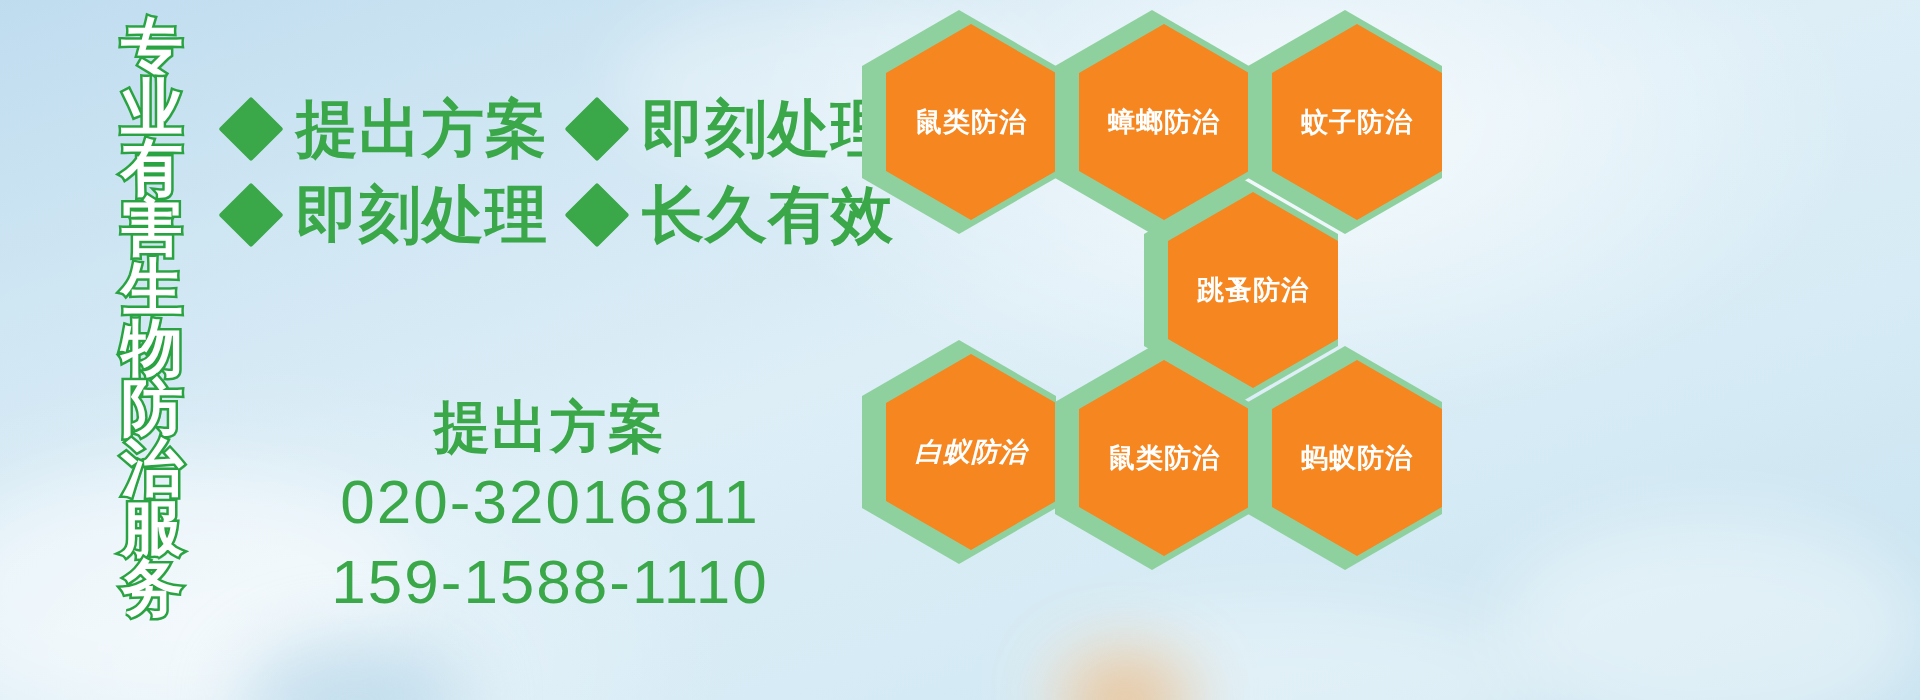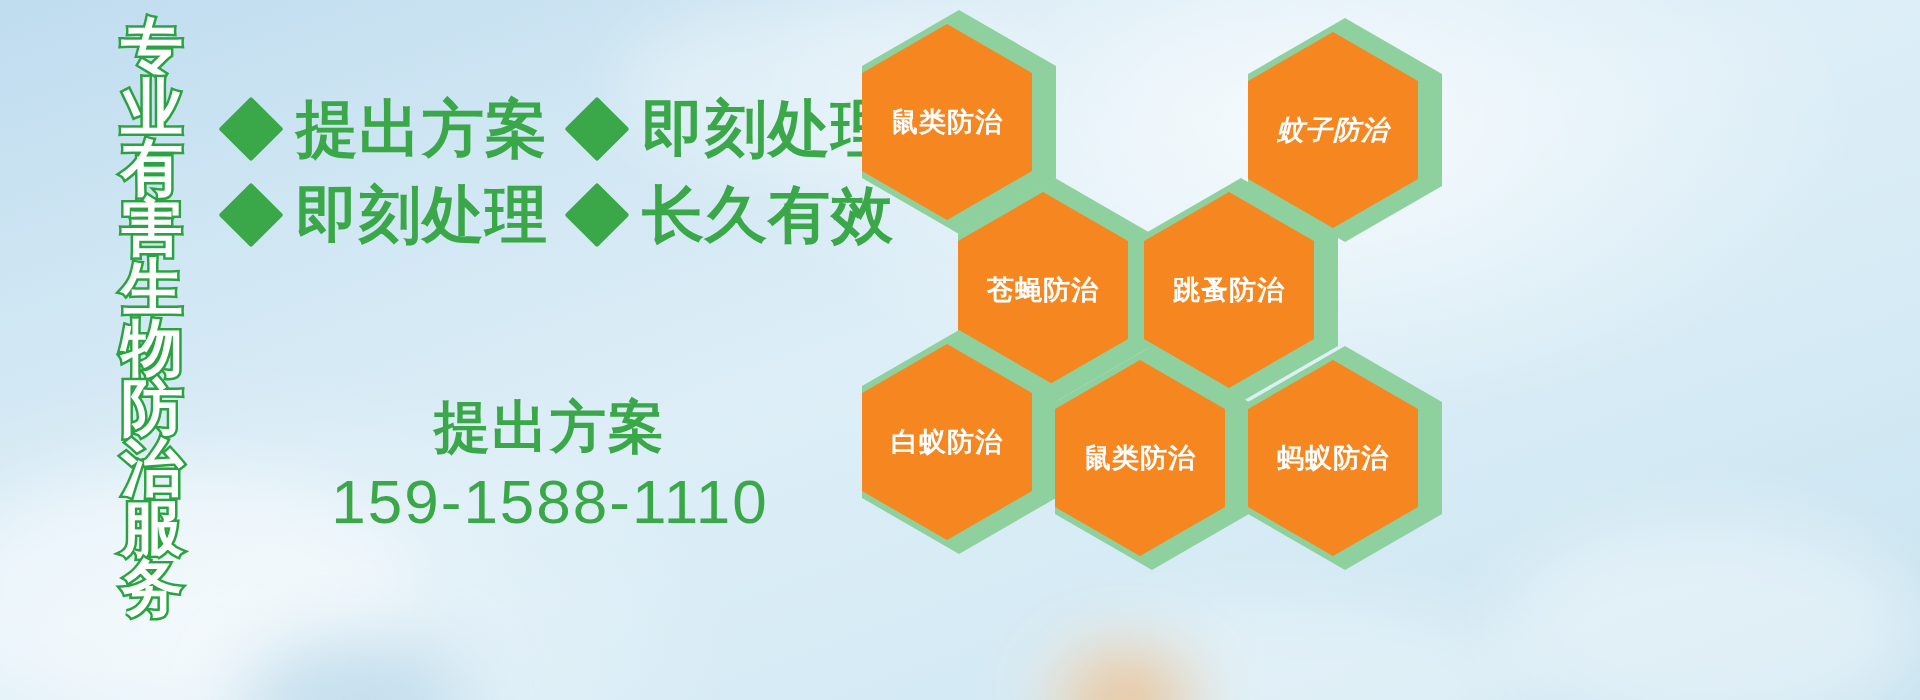--- a/index.html
+++ b/index.html
@@ -63,21 +63,21 @@
   }
 
   
   #comb{position:absolute;left:862px;top:2px;width:580px;height:548px;}
   .hexwrap{position:absolute;width:194px;height:224px;}
   .hex{
     position:absolute;left:0;top:0;width:194px;height:224px;
     background:#8fd19e;
     -webkit-clip-path:polygon(50% 0%,100% 25%,100% 75%,50% 100%,0% 75%,0% 25%);
             clip-path:polygon(50% 0%,100% 25%,100% 75%,50% 100%,0% 75%,0% 25%);
-    display:flex;align-items:center;justify-content:flex-start;
+    display:flex;align-items:center;justify-content:flex-end;
   }
   .hexin{
     width:170px;height:196px;background:#f6861f;
     -webkit-clip-path:polygon(50% 0%,100% 25%,100% 75%,50% 100%,0% 75%,0% 25%);
             clip-path:polygon(50% 0%,100% 25%,100% 75%,50% 100%,0% 75%,0% 25%);
     display:flex;align-items:center;justify-content:center;
   }
   .hexlabel{
     font-size:27px;font-weight:bold;color:#ffffff;white-space:nowrap;letter-spacing:1px;
   }
@@ -117,59 +117,60 @@
     <div class="frow">
       <span class="dia"></span>
       <span class="ftxt">即刻处理</span>
       <span class="dia"></span>
       <span class="ftxt last">长久有效</span>
     </div>
   </div>
 
   <div id="contact">
     <div class="clabel">提出方案</div>
+    <div class="cphone">020-32016811</div>
     <div class="cphone">159-1588-1110</div>
   </div>
 
   <div id="comb">
 
     <div class="hexwrap" style="left:0px;top:8px;">
       <div class="hex">
         <div class="hexin">
           <span class="hexlabel">鼠类防治</span>
         </div>
       </div>
     </div>
 
+    <div class="hexwrap" style="left:193px;top:8px;">
+      <div class="hex">
+        <div class="hexin">
+          <span class="hexlabel">蟑螂防治</span>
+        </div>
+      </div>
+    </div>
 
-    <div class="hexwrap" style="left:386px;top:16px;font-style:italic;">
+    <div class="hexwrap" style="left:386px;top:8px;">
       <div class="hex">
         <div class="hexin">
           <span class="hexlabel">蚊子防治</span>
         </div>
       </div>
     </div>
 
-    <div class="hexwrap" style="left:96px;top:176px;">
-      <div class="hex">
-        <div class="hexin">
-          <span class="hexlabel">苍蝇防治</span>
-        </div>
-      </div>
-    </div>
 
     <div class="hexwrap" style="left:282px;top:176px;">
       <div class="hex">
         <div class="hexin">
           <span class="hexlabel">跳蚤防治</span>
         </div>
       </div>
     </div>
 
-    <div class="hexwrap" style="left:0px;top:328px;">
+    <div class="hexwrap" style="left:0px;top:338px;font-style:italic;">
       <div class="hex">
         <div class="hexin">
           <span class="hexlabel">白蚁防治</span>
         </div>
       </div>
     </div>
 
     <div class="hexwrap" style="left:193px;top:344px;">
       <div class="hex">
         <div class="hexin">

